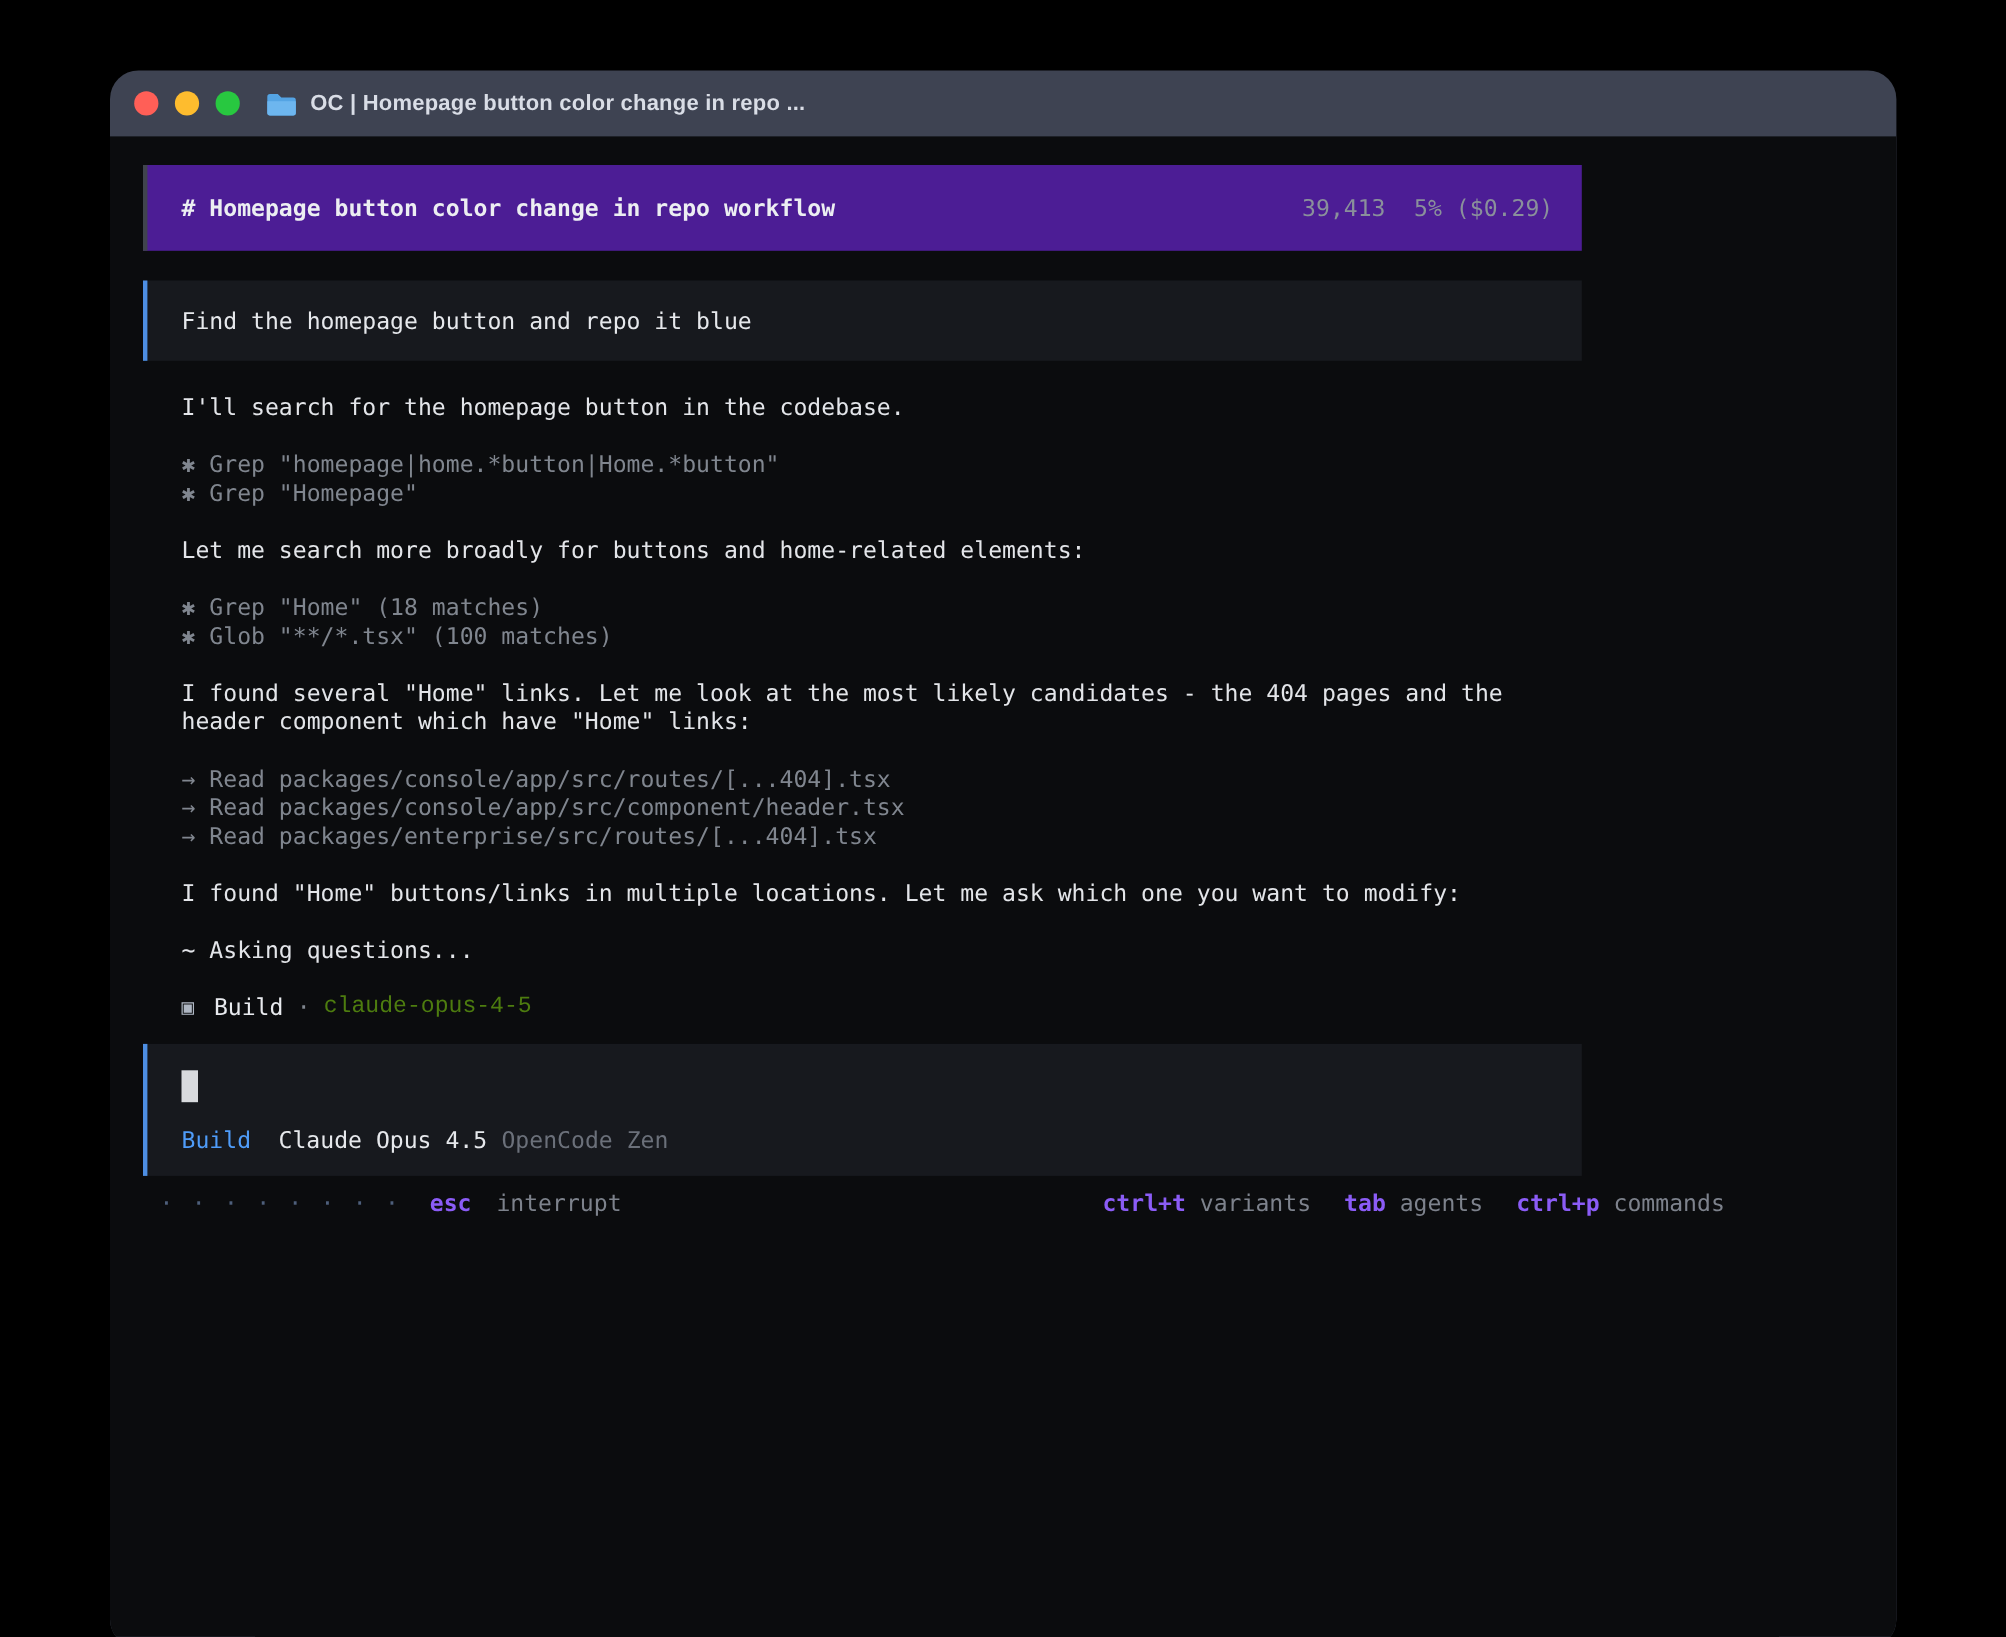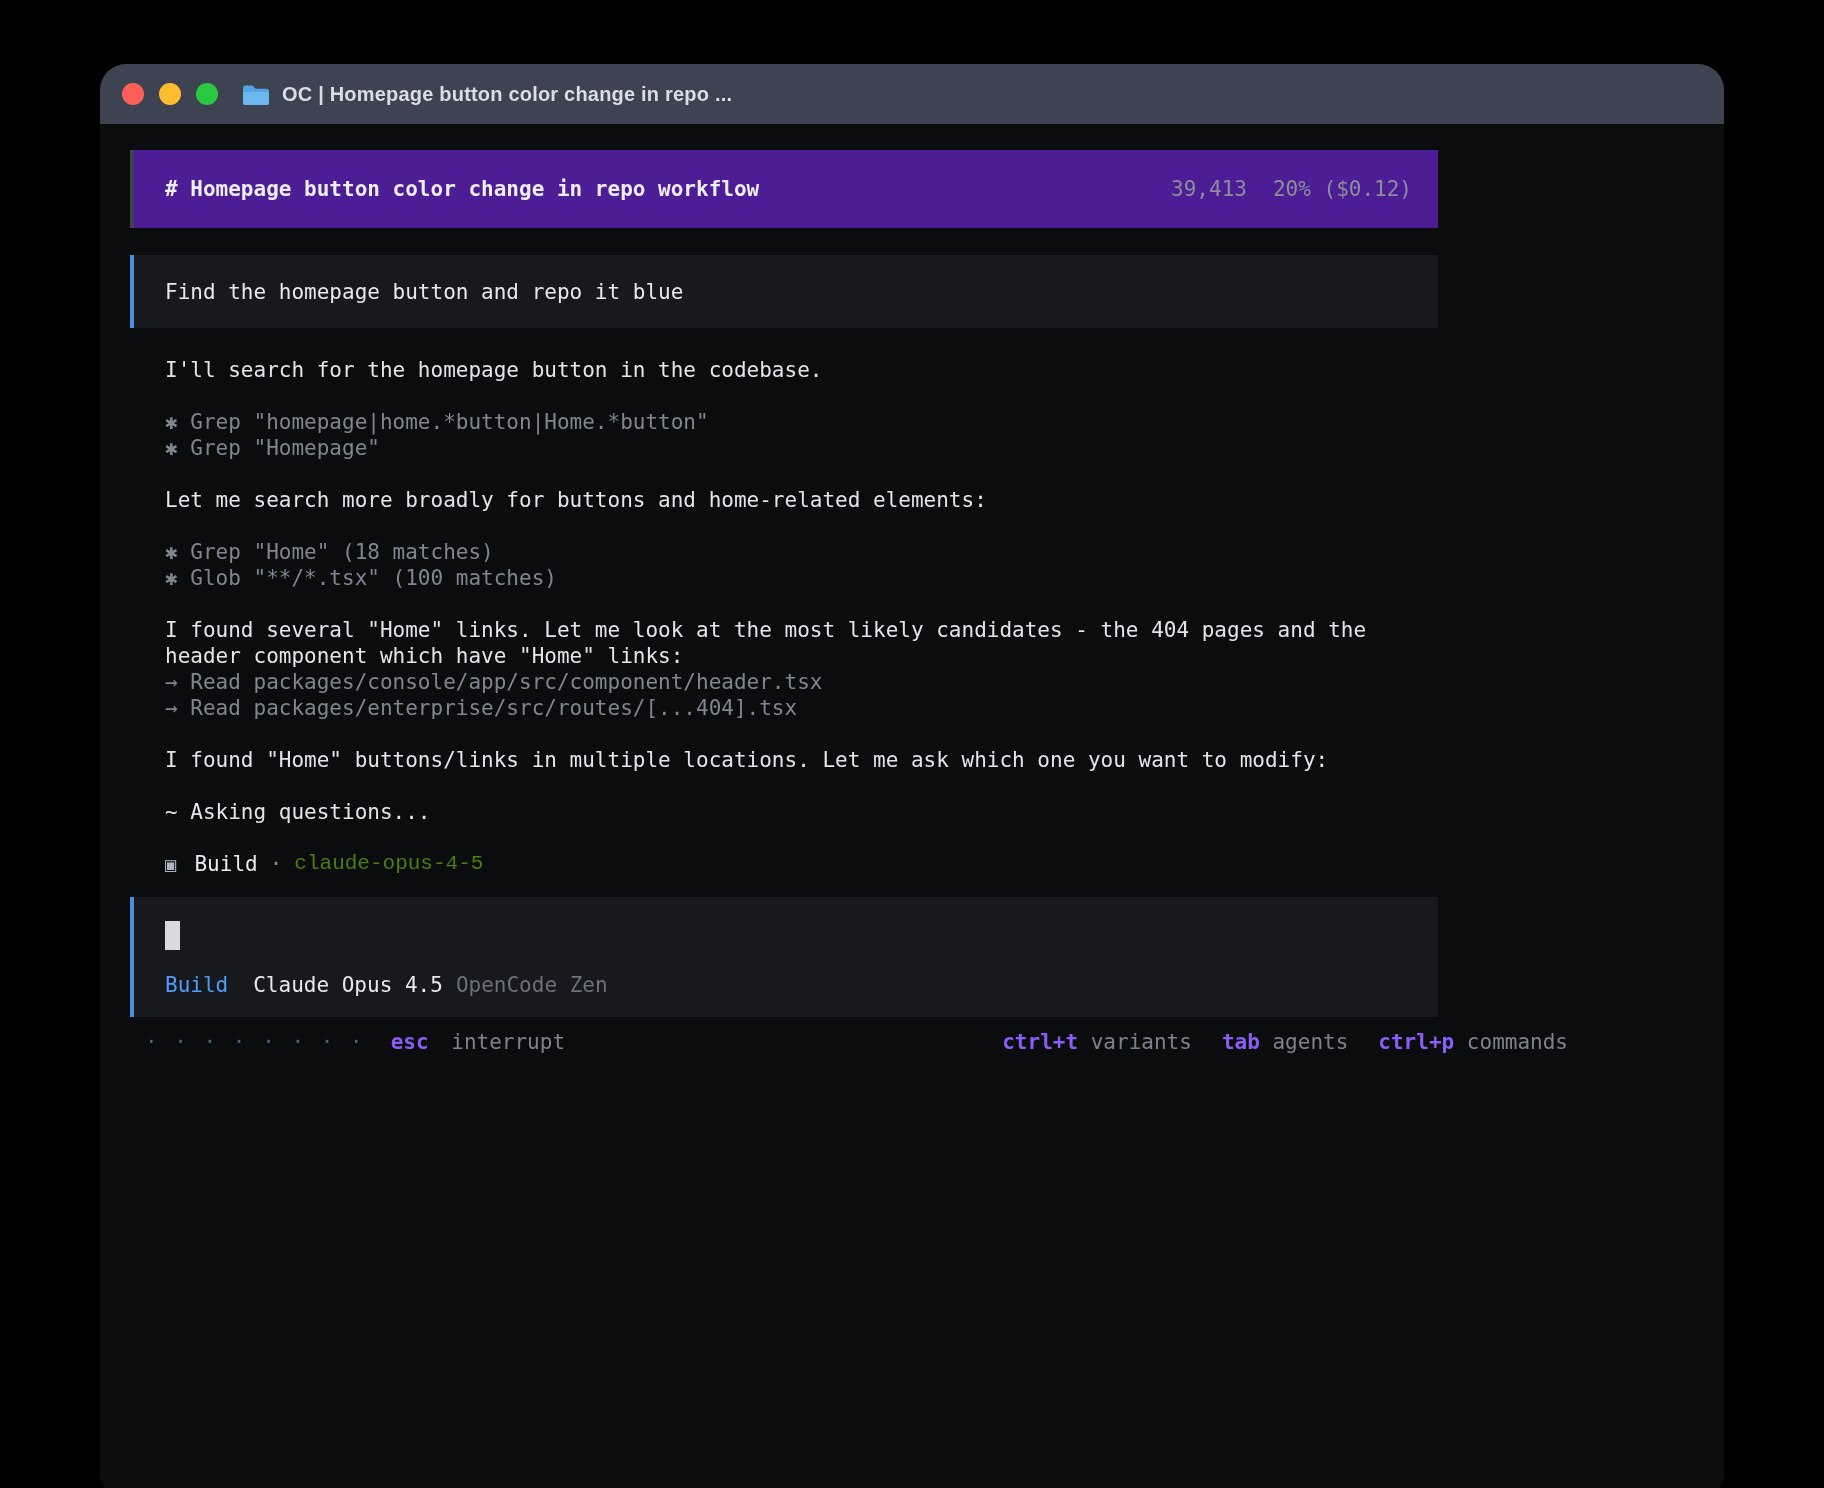--- a/index.html
+++ b/index.html
@@ -104,36 +104,37 @@
     </span>
     <span class="win-title">OC | Homepage button color change in repo ...</span>
   </div>
 
   <div class="content">
     <div class="col">
 
       <div class="session-header">
         <span class="session-title"># Homepage button color change in repo workflow</span>
         <span class="session-stats">
-          <span class="tokens">39,413</span><span>20% ($0.12)</span>
+          <span class="tokens">39,413</span><span>5% ($0.29)</span>
         </span>
       </div>
 
       <div class="user-msg">
         <span>Find the homepage button and repo it blue</span>
       </div>
 
       <div class="messages">
         <p class="line text">I'll search for the homepage button in the codebase.</p>
         <p class="line tool gap">✱ Grep "homepage|home.*button|Home.*button"</p>
         <p class="line tool">✱ Grep "Homepage"</p>
         <p class="line text gap">Let me search more broadly for buttons and home-related elements:</p>
         <p class="line tool gap">✱ Grep "Home" (18 matches)</p>
         <p class="line tool">✱ Glob "**/*.tsx" (100 matches)</p>
         <p class="line text gap">I found several "Home" links. Let me look at the most likely candidates - the 404 pages and the header component which have "Home" links:</p>
+        <p class="line tool gap">→ Read packages/console/app/src/routes/[...404].tsx</p>
         <p class="line tool">→ Read packages/console/app/src/component/header.tsx</p>
         <p class="line tool">→ Read packages/enterprise/src/routes/[...404].tsx</p>
         <p class="line text gap">I found "Home" buttons/links in multiple locations. Let me ask which one you want to modify:</p>
         <p class="line text gap">~ Asking questions...</p>
 
         <div class="agent-row">
           <span class="agent-icon">▣</span>
           <span class="agent-name">Build</span>
           <span class="agent-sep">·</span>
           <span class="agent-model">claude-opus-4-5</span>

